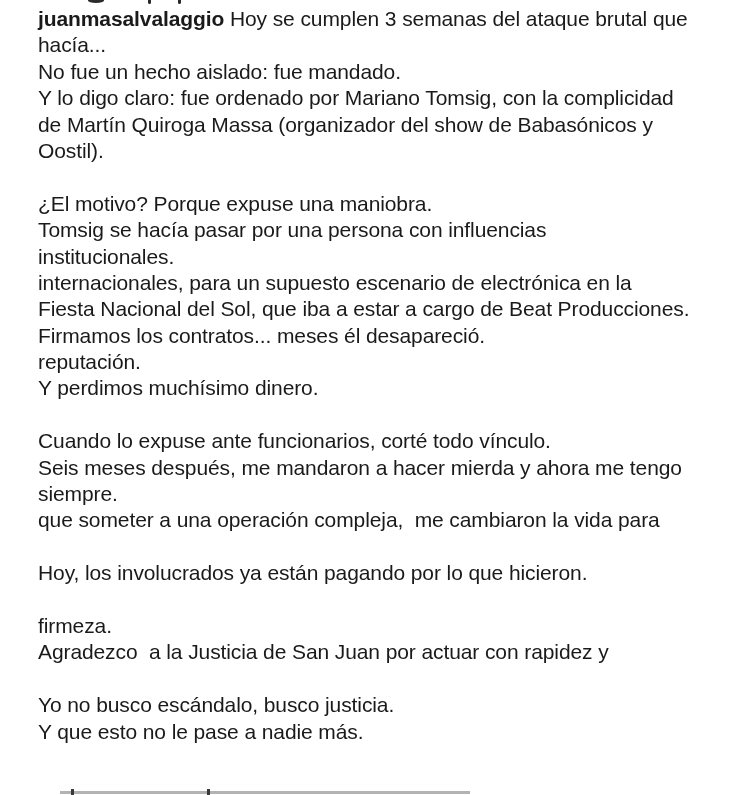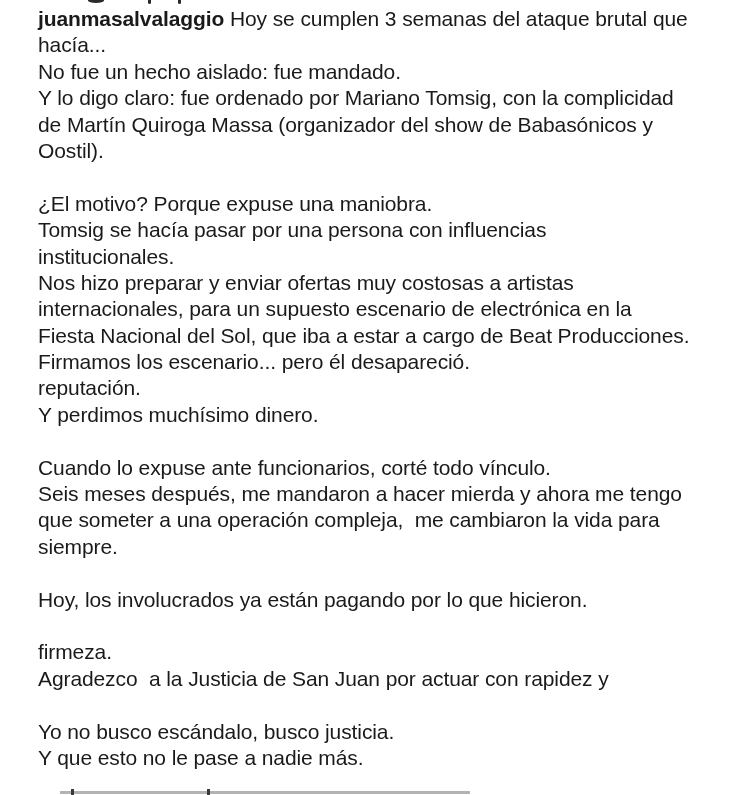--- a/index.html
+++ b/index.html
@@ -81,31 +81,30 @@
       <div class="line"><span class="uname">juanmasalvalaggio</span><span> Hoy se cumplen 3 semanas del ataque brutal que</span></div>
       <div class="line"><span>hacía...</span></div>
       <div class="line"><span>No fue un hecho aislado: fue mandado.</span></div>
       <div class="line"><span>Y lo digo claro: fue ordenado por Mariano Tomsig, con la complicidad</span></div>
       <div class="line"><span>de Martín Quiroga Massa (organizador del show de Babasónicos y</span></div>
       <div class="line"><span>Oostil).</span></div>
       <div class="line"><span></span></div>
       <div class="line"><span>¿El motivo? Porque expuse una maniobra.</span></div>
       <div class="line"><span>Tomsig se hacía pasar por una persona con influencias</span></div>
       <div class="line"><span>institucionales.</span></div>
-      <div class="line"><span>Nos hizo preparar y enviar ofertas muy costosas a artistas</span></div>
       <div class="line"><span>internacionales, para un supuesto escenario de electrónica en la</span></div>
       <div class="line"><span>Fiesta Nacional del Sol, que iba a estar a cargo de Beat Producciones.</span></div>
-      <div class="line"><span>Firmamos los escenario... pero él desapareció.</span></div>
+      <div class="line"><span>Firmamos los contratos... meses él desapareció.</span></div>
       <div class="line"><span>reputación.</span></div>
       <div class="line"><span>Y perdimos muchísimo dinero.</span></div>
       <div class="line"><span></span></div>
       <div class="line"><span>Cuando lo expuse ante funcionarios, corté todo vínculo.</span></div>
       <div class="line"><span>Seis meses después, me mandaron a hacer mierda y ahora me tengo</span></div>
+      <div class="line"><span>siempre.</span></div>
       <div class="line"><span>que someter a una operación compleja,  me cambiaron la vida para</span></div>
-      <div class="line"><span>siempre.</span></div>
       <div class="line"><span></span></div>
       <div class="line"><span>Hoy, los involucrados ya están pagando por lo que hicieron.</span></div>
       <div class="line"><span></span></div>
       <div class="line"><span>firmeza.</span></div>
       <div class="line"><span>Agradezco  a la Justicia de San Juan por actuar con rapidez y</span></div>
       <div class="line"><span></span></div>
       <div class="line"><span>Yo no busco escándalo, busco justicia.</span></div>
       <div class="line"><span>Y que esto no le pase a nadie más.</span></div>
     </div>
 

